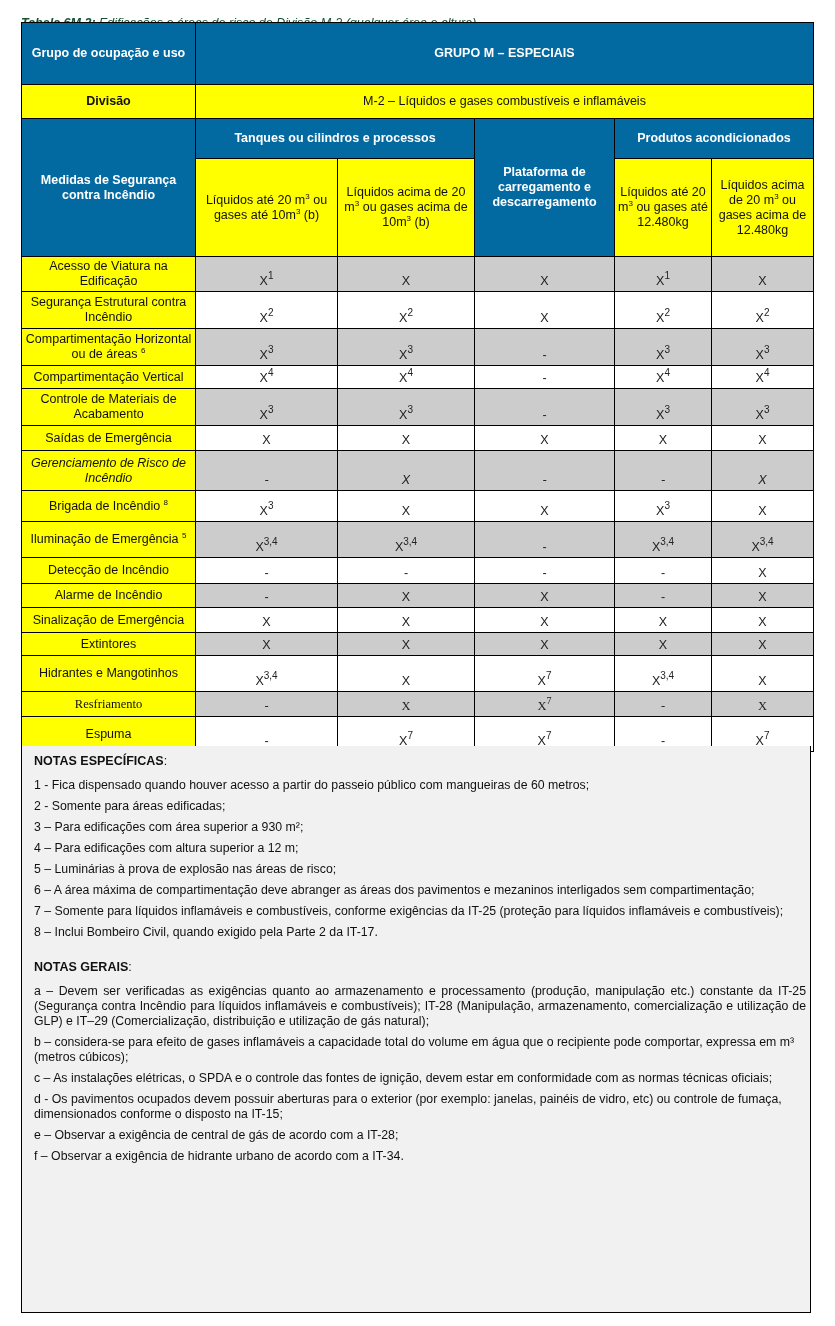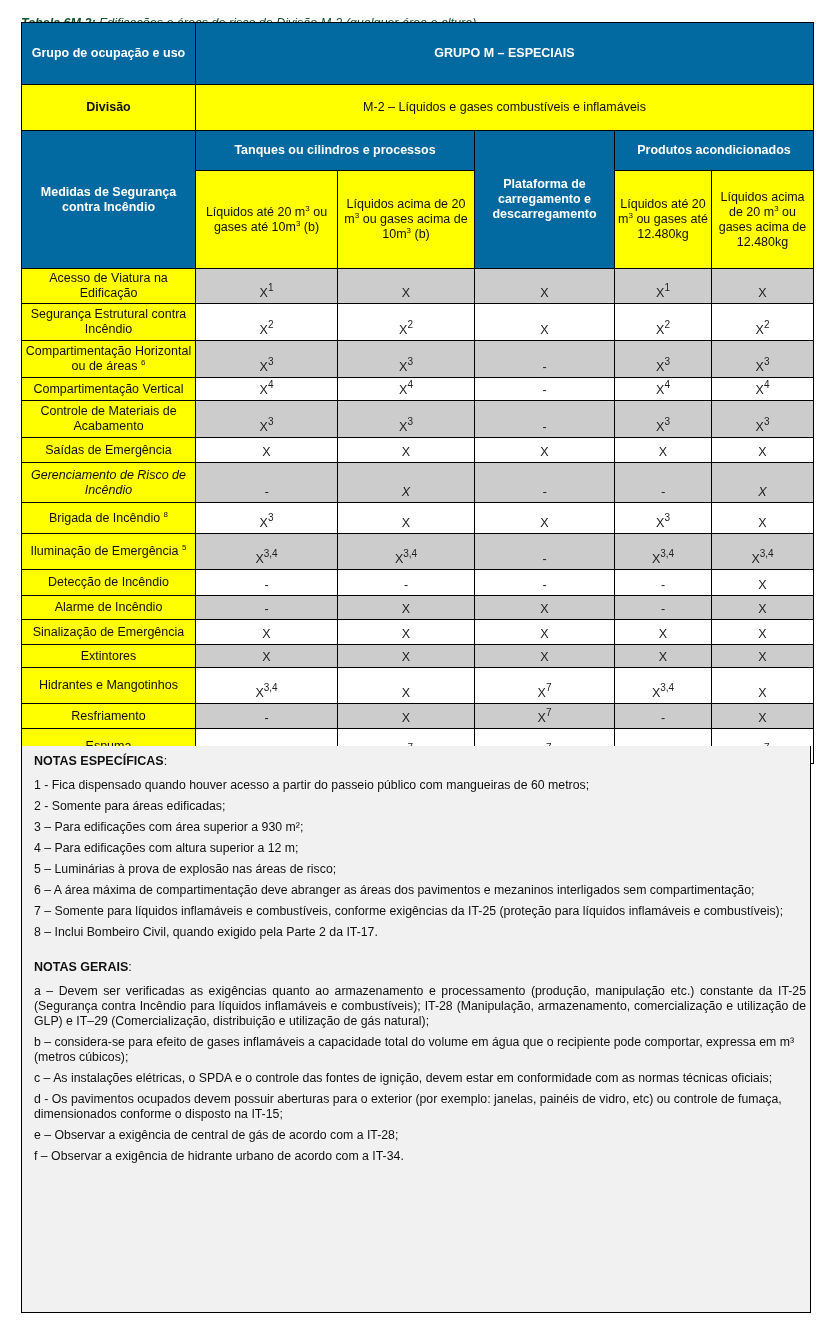--- a/index.html
+++ b/index.html
@@ -35,21 +35,21 @@
       <col style="width:137px">
       <col style="width:140px">
       <col style="width:97px">
       <col style="width:102px">
   </colgroup>
   <tbody>
       <tr style="height:62px">
     <td class="maroon">Grupo de ocupação e uso</td>
     <td class="maroon" colspan="5">GRUPO M – ESPECIAIS</td>
   </tr>
-  <tr style="height:46px">
+  <tr style="height:34px">
     <td class="yellow" style="font-weight:bold">Divisão</td>
     <td class="yellow" colspan="5">M-2 – Líquidos e gases combustíveis e inflamáveis</td>
   </tr>
   <tr style="height:40px">
     <td class="maroon" rowspan="2">Medidas de Segurança contra Incêndio</td>
     <td class="maroon" colspan="2">Tanques ou cilindros e processos</td>
     <td class="maroon" rowspan="2">Plataforma de carregamento e descarregamento</td>
     <td class="maroon" colspan="2">Produtos acondicionados</td>
   </tr>
   <tr style="height:98px" id="subheader-row">
@@ -165,21 +165,21 @@
         <td class="gray val"><span>X</span></td>
       </tr>
       <tr style="height: 36px;">
         <td class="yellow label"><span>Hidrantes e Mangotinhos</span></td>
         <td class="white val"><span>X</span><sup>3,4</sup></td>
         <td class="white val"><span>X</span></td>
         <td class="white val"><span>X</span><sup>7</sup></td>
         <td class="white val"><span>X</span><sup>3,4</sup></td>
         <td class="white val"><span>X</span></td>
       </tr>
-      <tr style="height: 25px;">
+      <tr style="height: 25px; font-family: Liberation Serif, serif;">
         <td class="yellow label"><span>Resfriamento</span></td>
         <td class="gray val"><span>-</span></td>
         <td class="gray val"><span>X</span></td>
         <td class="gray val"><span>X</span><sup>7</sup></td>
         <td class="gray val"><span>-</span></td>
         <td class="gray val"><span>X</span></td>
       </tr>
       <tr style="height: 35px;">
         <td class="yellow label"><span>Espuma</span></td>
         <td class="white val"><span>-</span></td>

